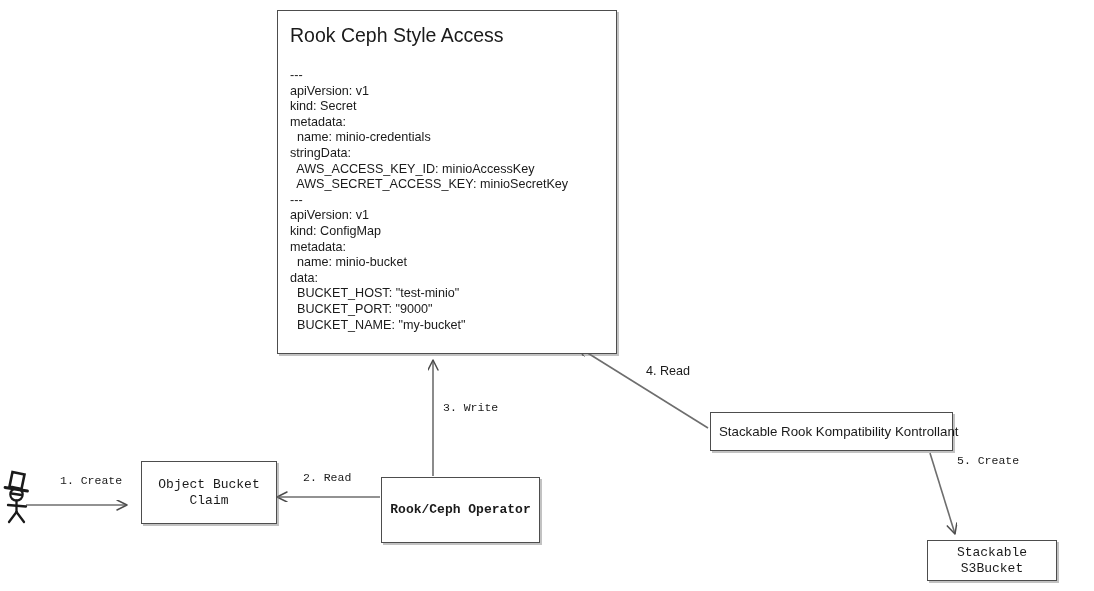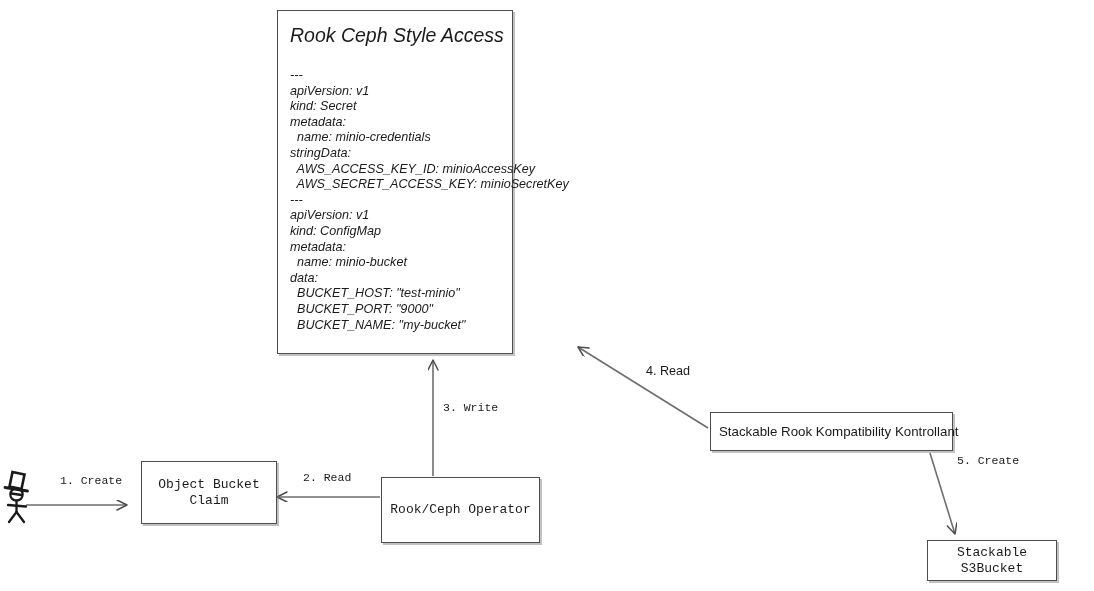--- a/index.html
+++ b/index.html
@@ -27,24 +27,23 @@
     box-sizing: border-box;
     background: #ffffff;
     border: 1.6px solid #4d4d4d;
     box-shadow: 2px 2px 0 0 rgba(120,120,120,0.45);
   }
 
   
   #yaml-card {
     left: 277px;
     top: 10px;
-    width: 236px;
+    width: 340px;
     height: 344px;
     padding: 12px 10px 8px 12px;
-    font-style: italic;
   }
   #yaml-card .card-title {
     font-family: "Liberation Sans", sans-serif;
     font-size: 19.5px;
     line-height: 24px;
     color: #1a1a1a;
     white-space: pre;
   }
   #yaml-card .card-body {
     margin-top: 21px;
@@ -72,21 +71,21 @@
     text-align: right;
     white-space: pre;
   }
   .box-center {
     display: flex;
     align-items: center;
     justify-content: center;
   }
 
   #obc-box   { left: 141px; top: 461px; width: 136px; height: 63px; }
-  #op-box    { left: 381px; top: 477px; width: 159px; height: 66px; }
+  #op-box    { left: 381px; top: 477px; width: 159px; height: 66px; font-weight: bold; }
   #srkk-box  { left: 710px; top: 412px; width: 243px; height: 39px;
                display: flex; align-items: center; justify-content: flex-start;
                padding-left: 8px; box-sizing: border-box; }
   #s3-box    { left: 927px; top: 540px; width: 130px; height: 41px; }
 
   
   .edge-label {
     position: absolute;
     white-space: pre;
     color: #1a1a1a;

